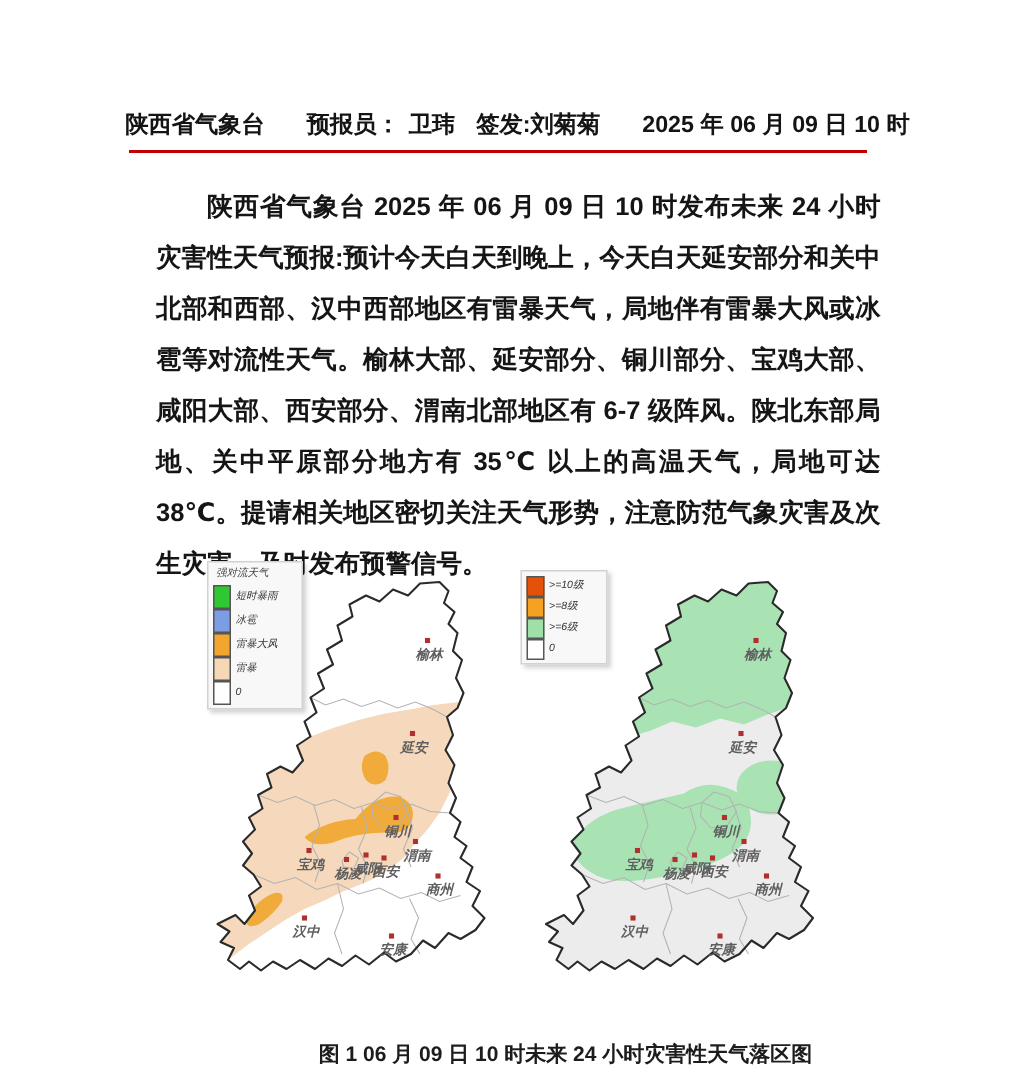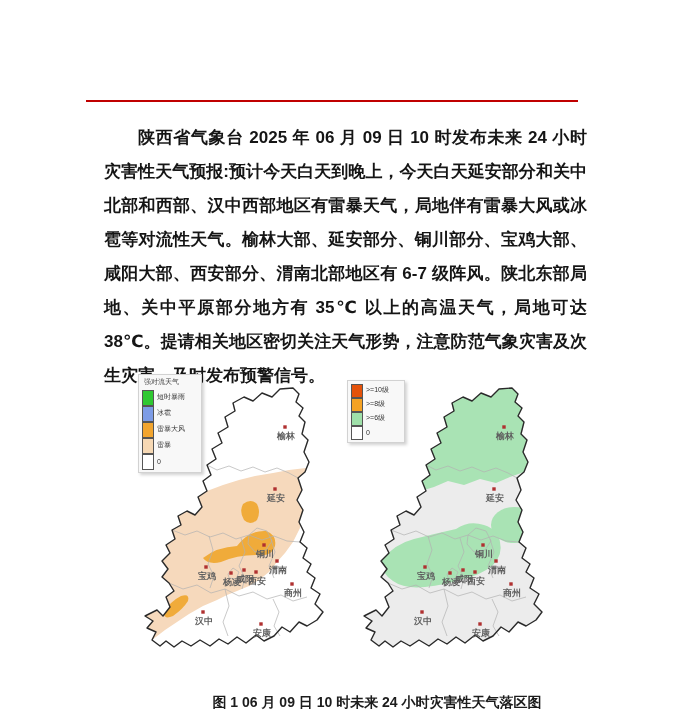--- a/index.html
+++ b/index.html
@@ -10,21 +10,21 @@
   .header-row{position:absolute;top:73px;left:0;width:100%;display:flex;
         justify-content:center;align-items:baseline;font-size:15.5px;font-weight:600;color:#141414;}
   .header-row .gap-lg{margin-left:28px;}
   .header-row .gap-md{margin-left:14px;}
   .header-row .gap-sm{margin-left:6px;}
   .header-underline{position:absolute;top:100px;left:86px;width:492px;height:0;
         border-top:2px solid #c00000;}
   .body-paragraph{position:absolute;top:121px;left:104px;width:483px;
         font-size:17px;line-height:34px;font-weight:600;text-align:justify;
         text-indent:2em;color:#151515;}
-  .figure{position:absolute;top:372px;left:0;width:690px;height:316px;}
+  .figure{position:absolute;top:372px;left:0;width:690px;height:316px;font-style:italic;}
   svg.mapsvg{position:absolute;top:6px;}
   svg.map-left{left:133px;}
   svg.map-right{left:352px;}
   svg text{font-family:"Liberation Sans","DejaVu Sans",sans-serif;}
   .legend{position:absolute;background:#f8f8f8;border:1px solid #d2d2d2;
         box-shadow:2px 2px 3px rgba(0,0,0,.18);padding:2px 3px 3px 3px;}
   .legend-left{left:138px;top:2px;width:56px;}
   .legend-right{left:347px;top:8px;width:50px;}
   .legend-title{font-size:7px;color:#444;margin:0 0 2px 2px;white-space:nowrap;}
   .lg-row{display:flex;align-items:center;height:16px;}
@@ -34,20 +34,28 @@
   .lg-lb{font-size:7px;color:#333;margin-left:3px;white-space:nowrap;}
   .caption{position:absolute;top:694px;left:0;width:100%;text-align:center;
         font-size:14px;font-weight:600;color:#1c1c1c;padding-left:32px;}
 </style>
 </head>
 <body>
 
 <div class="page">
 
 
+  <div class="header-row">
+    <span>陕西省气象台</span>
+    <span class="gap-lg">预报员：</span>
+    <span class="gap-sm">卫玮</span>
+    <span class="gap-md">签发:</span>
+    <span>刘菊菊</span>
+    <span class="gap-lg">2025 年 06 月 09 日 10 时</span>
+  </div>
   <div class="header-underline"></div>
 
   <div class="body-paragraph">陕西省气象台 2025 年 06 月 09 日 10 时发布未来 24 小时灾害性天气预报:预计今天白天到晚上，今天白天延安部分和关中北部和西部、汉中西部地区有雷暴天气，局地伴有雷暴大风或冰雹等对流性天气。榆林大部、延安部分、铜川部分、宝鸡大部、咸阳大部、西安部分、渭南北部地区有 6-7 级阵风。陕北东部局地、关中平原部分地方有 35℃ 以上的高温天气，局地可达 38℃。提请相关地区密切关注天气形势，注意防范气象灾害及次生灾害，及时发布预警信号。</div>
 
   <div class="figure">
 
     <svg class="mapsvg map-left" width="210" height="300" viewBox="0 0 210 300">
       <defs>
         <path id="shaanxiL" d="M160,10 L166,16 163,24 170,30 166,38 172,44 169,56 175,62 171,74 176,84 172,94 165,100 169,112 164,122 170,132 166,144 171,154 167,164 174,170 170,180 178,186 174,194 182,200 178,210 187,216 182,226 190,234 184,242 174,248 166,244 157,254 149,249 141,258 131,263 123,257 113,265 104,259 95,266 86,261 77,268 67,262 58,268 49,263 41,269 33,263 27,268 19,262 23,254 14,250 20,243 12,238 24,232 30,238 37,229 33,219 41,213 36,205 29,199 35,191 29,183 37,175 33,167 42,161 39,152 48,147 45,138 54,133 62,137 69,129 65,119 74,113 70,103 78,97 74,87 83,81 79,71 89,65 85,55 95,49 92,39 102,33 100,25 111,19 120,23 129,15 139,19 147,11 Z"></path>
         <clipPath id="clipL">

